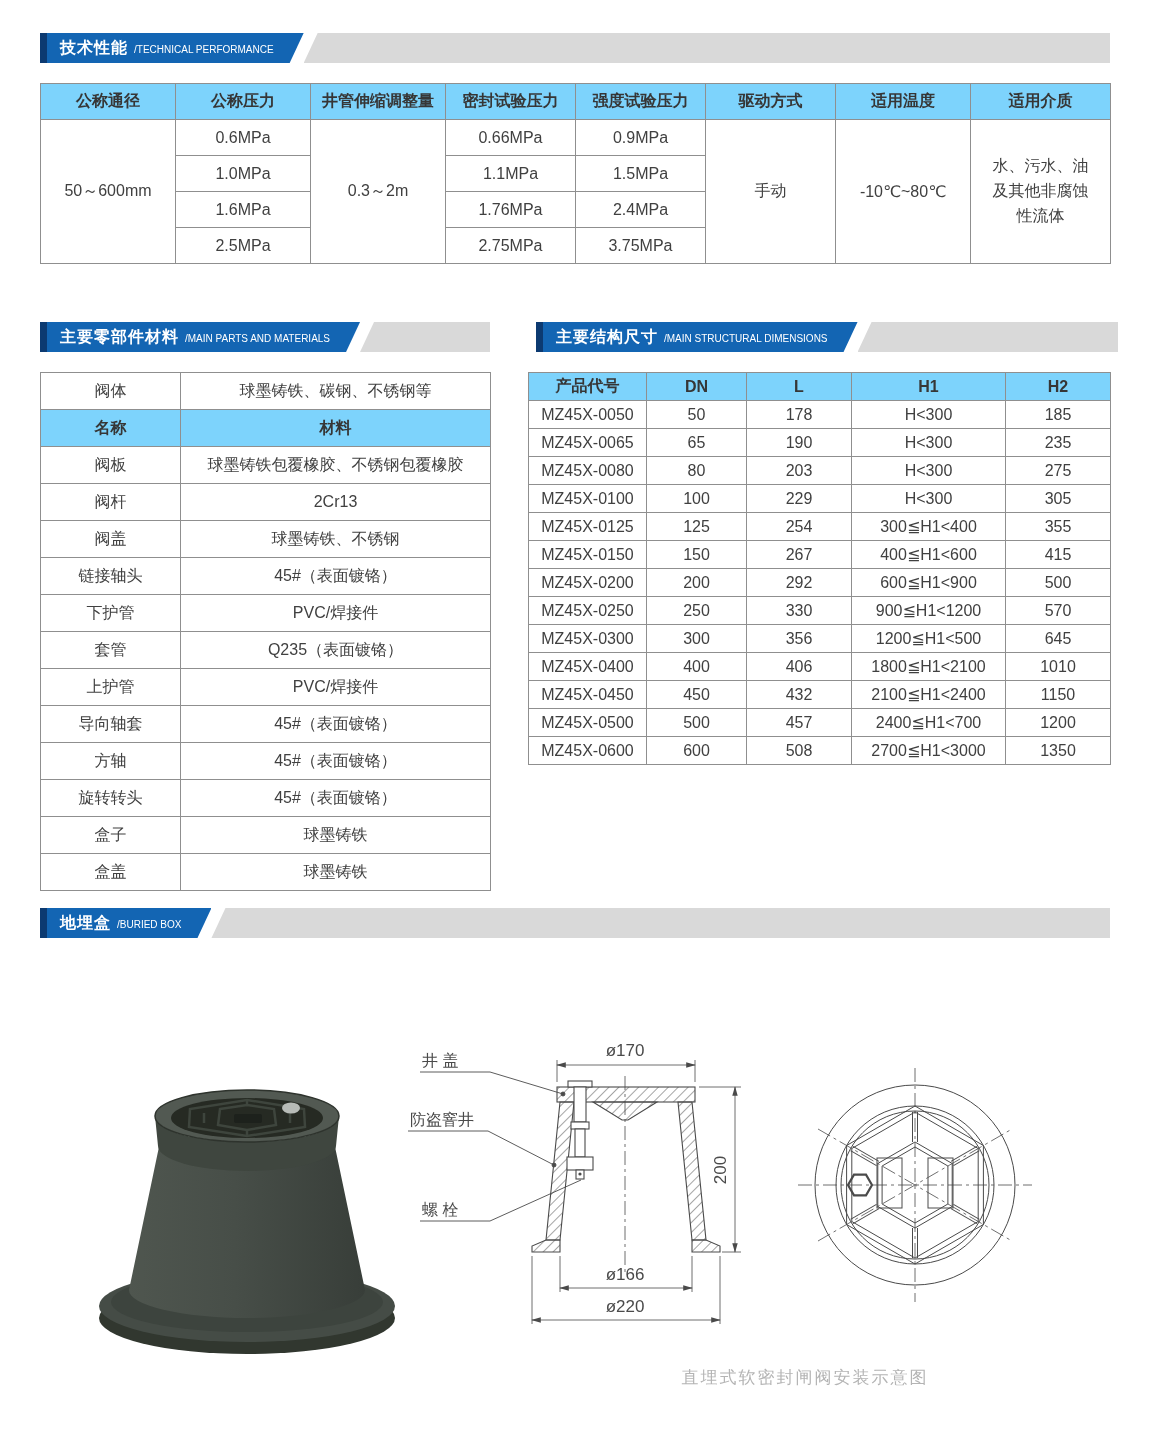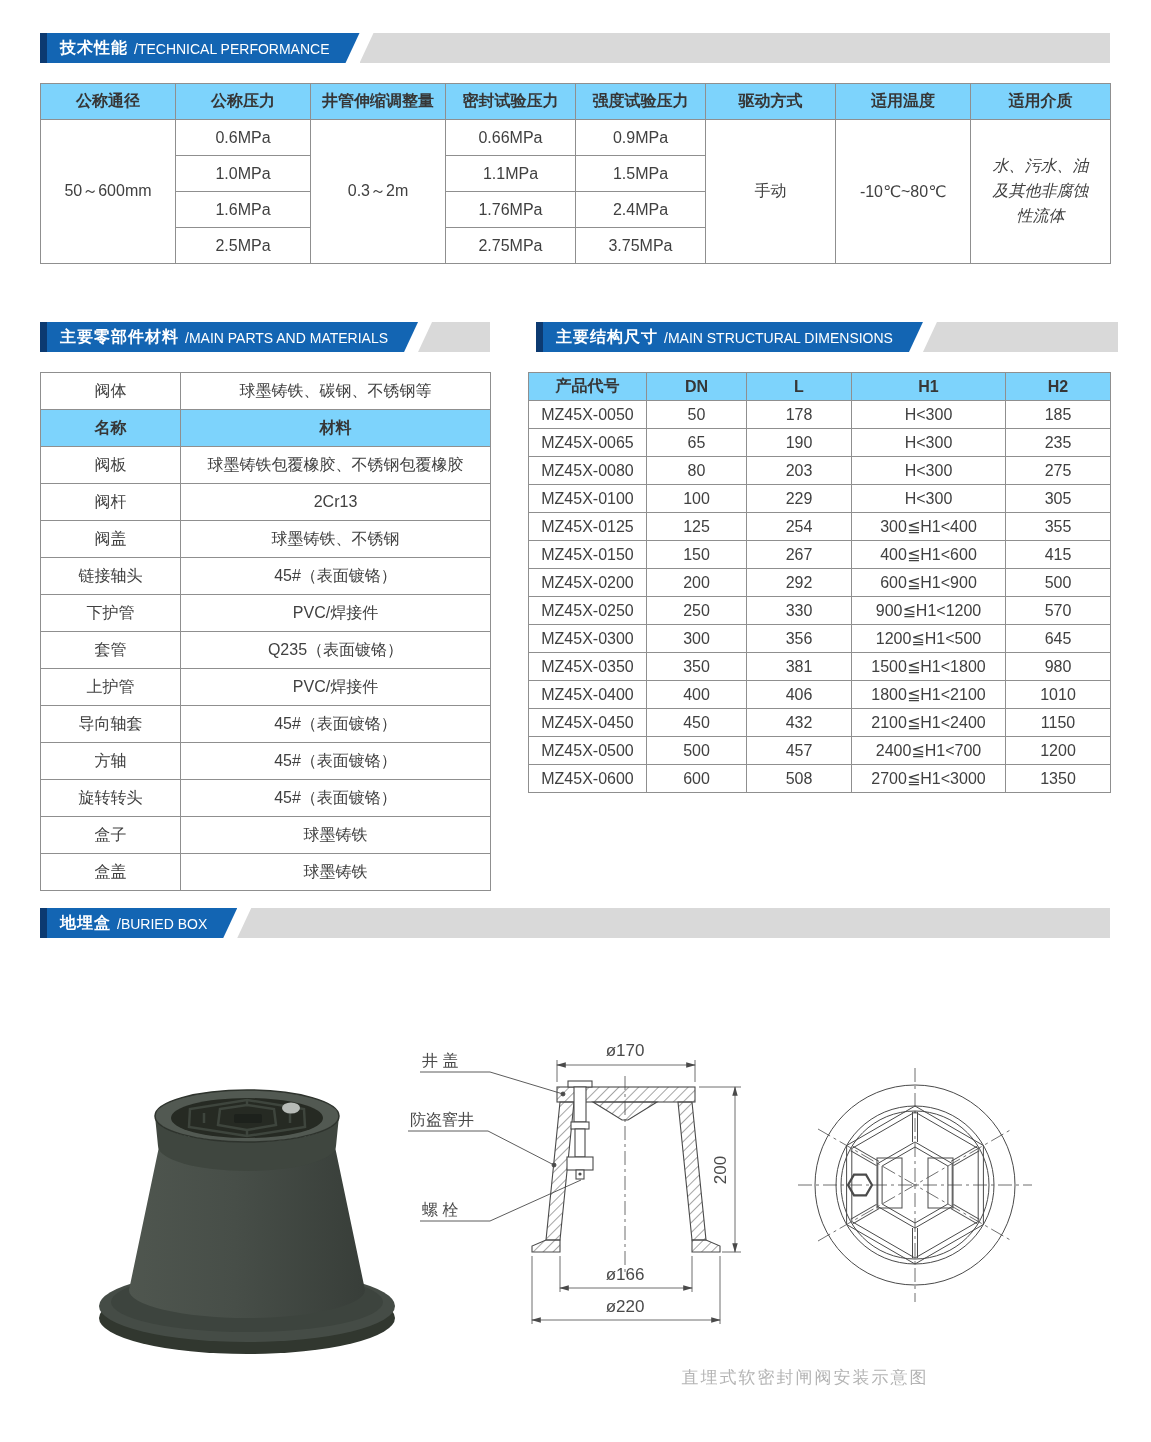--- a/index.html
+++ b/index.html
@@ -6,32 +6,32 @@
   .page{position:relative;width:1151px;height:1442px;background:#fff;overflow:hidden;
         font-family:"Liberation Sans","DejaVu Sans",sans-serif;color:#3c3c3c;}
 
   
   .banner{position:absolute;height:30px;display:flex;}
   .b-navy{width:7px;background:#0c3a71;}
   .b-blue{background:#1365b3;display:flex;align-items:center;padding:0 30px 0 13px;
           clip-path:polygon(0 0,100% 0,calc(100% - 14px) 100%,0 100%);}
   .b-gray{flex:1;background:#d9d9d9;clip-path:polygon(14px 0,100% 0,100% 100%,0 100%);}
   .b-zh{color:#fff;font-size:16px;font-weight:bold;letter-spacing:1px;white-space:nowrap;}
-  .b-en{color:#fff;font-size:14px;margin-left:6px;white-space:nowrap;transform:translateY(1px);}
+  .b-en{color:#fff;font-size:10px;margin-left:6px;white-space:nowrap;transform:translateY(1px);}
 
   
   table{border-collapse:collapse;table-layout:fixed;position:absolute;}
   th,td{border:1px solid #8f8f8f;text-align:center;vertical-align:middle;
         font-size:16px;padding:0;overflow:hidden;}
   th{background:#7dd3fc;font-weight:bold;color:#363636;}
   td{color:#404040;}
   #tech-table tr{height:36px;}
   #mat-table tr{height:37px;}
   #dim-table tr{height:28px;}
-  .media-cell{padding:16px 14px;line-height:1.55;font-style:italic;}
+  .media-cell{padding:16px 14px;line-height:1.55;}
 
   
   .drawing{position:absolute;}
   .caption{position:absolute;top:1366px;left:600px;width:410px;text-align:center;
            font-size:17px;color:#b4b4b4;letter-spacing:2px;}
   svg text{font-family:"Liberation Sans","DejaVu Sans",sans-serif;fill:#4a4a4a;}
 </style>
 </head>
 <body>
 
@@ -250,27 +250,20 @@
           <td>330</td>
           <td>900≦H1&lt;1200</td>
           <td>570</td>
         </tr>
     <tr>
           <td>MZ45X-0300</td>
           <td>300</td>
           <td>356</td>
           <td>1200≦H1&lt;500</td>
           <td>645</td>
-        </tr>
-    <tr>
-          <td>MZ45X-0350</td>
-          <td>350</td>
-          <td>381</td>
-          <td>1500≦H1&lt;1800</td>
-          <td>980</td>
         </tr>
     <tr>
           <td>MZ45X-0400</td>
           <td>400</td>
           <td>406</td>
           <td>1800≦H1&lt;2100</td>
           <td>1010</td>
         </tr>
     <tr>
           <td>MZ45X-0450</td>

